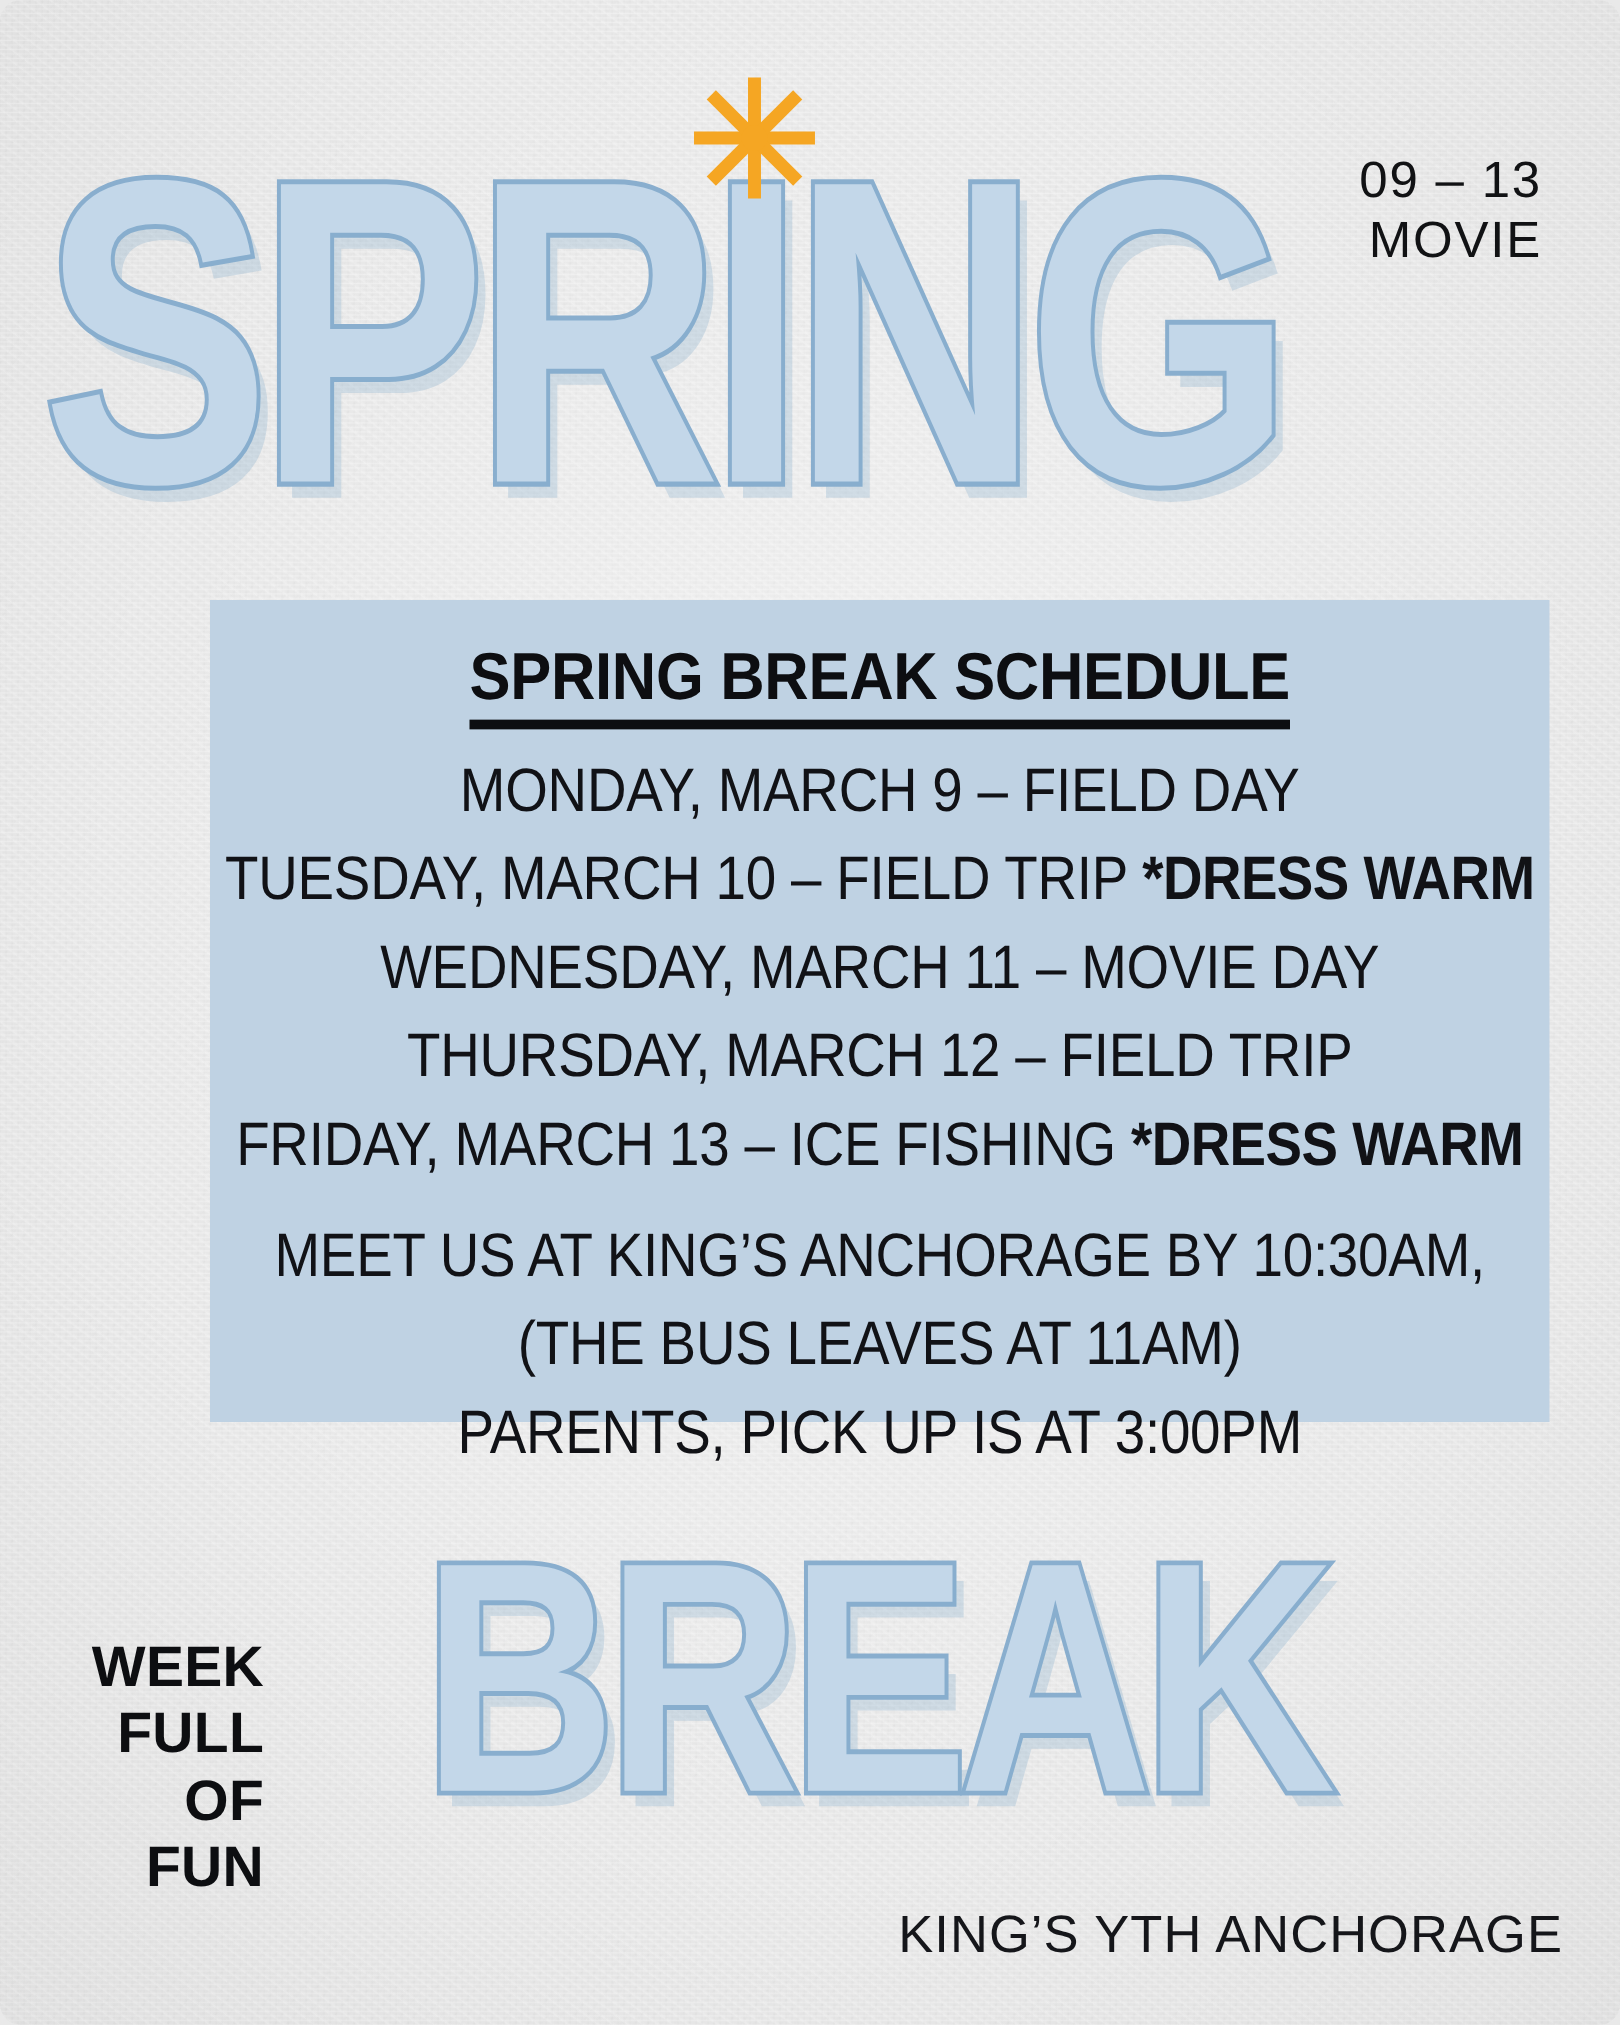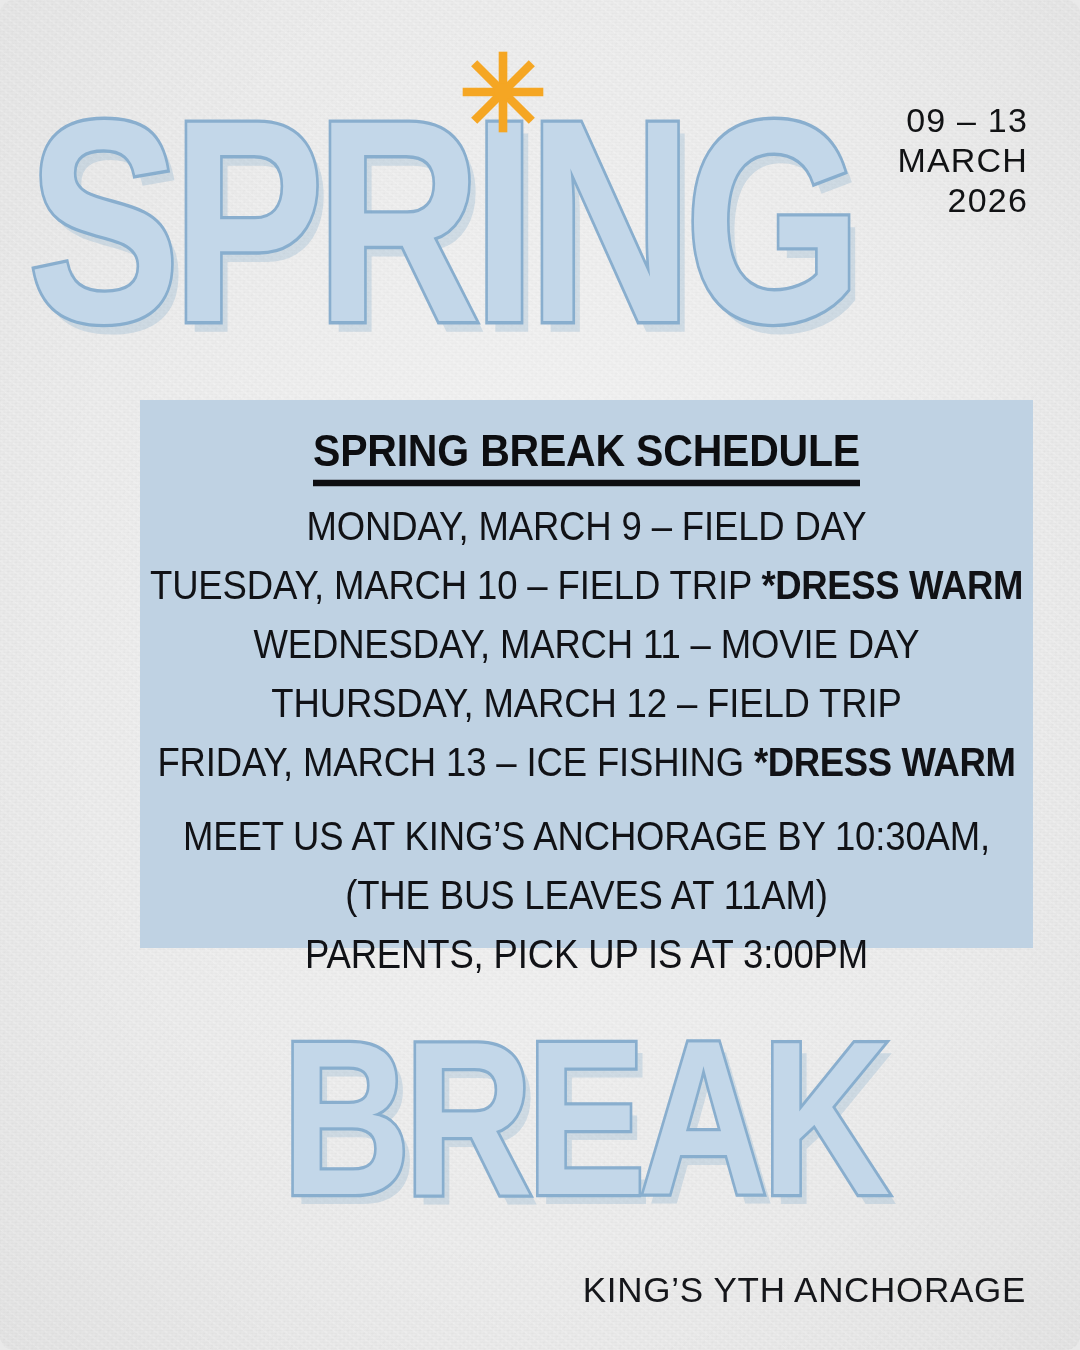--- a/index.html
+++ b/index.html
@@ -165,21 +165,21 @@
     font-size: 38px;
     line-height: 1.17;
     letter-spacing: 0.005em;
     color: #0d0e11;
   }
   #tagline div { display: block; }
 
   
   #footer {
     position: absolute;
-    right: 54px;
+    right: 38px;
     bottom: 40px;
     z-index: 5;
     font-family: "Liberation Sans", sans-serif;
     font-weight: 300;
     font-size: 35px;
     letter-spacing: .02em;
     color: #15161a;
     white-space: nowrap;
   }
 </style>
@@ -200,22 +200,21 @@
         <line x1="80" y1="20" x2="20" y2="80"></line>
       </g>
       <circle cx="50" cy="50" r="9" fill="#f5a623"></circle>
     </svg>
   </div>
 
   <div id="spring-word" class="wordmark">SPRING</div>
 
   <div id="date-block">
     <div>09 – 13</div>
-    <div>MARCH</div>
-    <div>2026</div>
+    <div>MOVIE</div>
   </div>
 
   <div id="schedule-card">
     <div id="schedule-title">SPRING BREAK SCHEDULE</div>
 
     <div>
       <p class="sched-line"><span>MONDAY, MARCH 9 – FIELD DAY</span><span class="warn"></span></p>
       <p class="sched-line"><span>TUESDAY, MARCH 10 – FIELD TRIP </span><span class="warn">*DRESS WARM</span></p>
       <p class="sched-line"><span>WEDNESDAY, MARCH 11 – MOVIE DAY</span><span class="warn"></span></p>
       <p class="sched-line"><span>THURSDAY, MARCH 12 – FIELD TRIP</span><span class="warn"></span></p>
@@ -224,16 +223,22 @@
 
     <div id="logistics">
       <p class="logi-line">MEET US AT KING’S ANCHORAGE BY 10:30AM,</p>
       <p class="logi-line">(THE BUS LEAVES AT 11AM)</p>
       <p class="logi-line">PARENTS, PICK UP IS AT 3:00PM</p>
     </div>
   </div>
 
   <div id="break-word" class="wordmark">BREAK</div>
 
+  <div id="tagline">
+    <div>WEEK</div>
+    <div>FULL</div>
+    <div>OF</div>
+    <div>FUN</div>
+  </div>
 
   <div id="footer">KING’S YTH ANCHORAGE</div>
 
 </div>
 
 </body></html>

